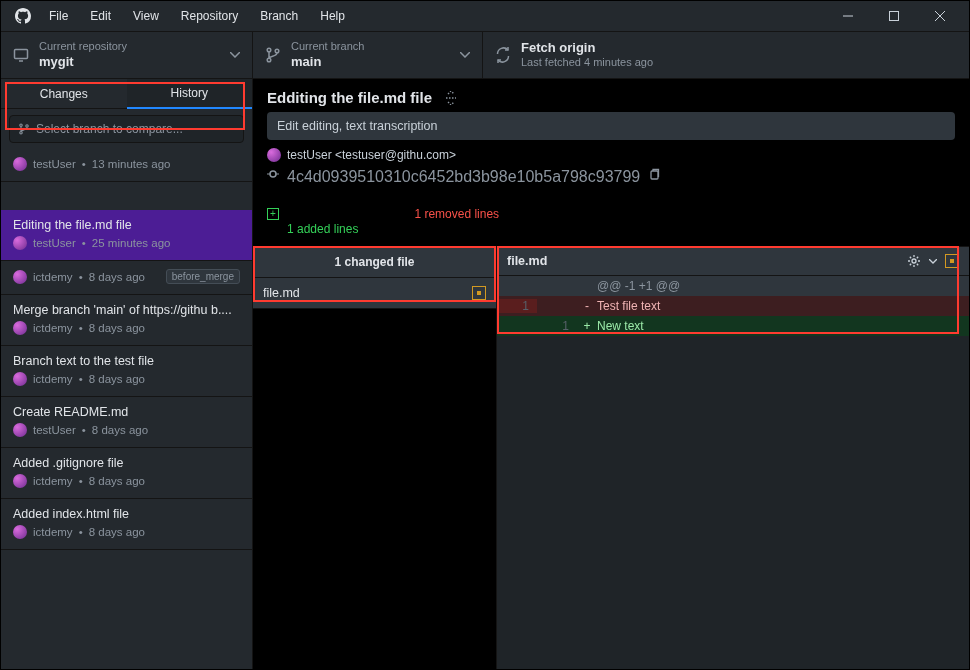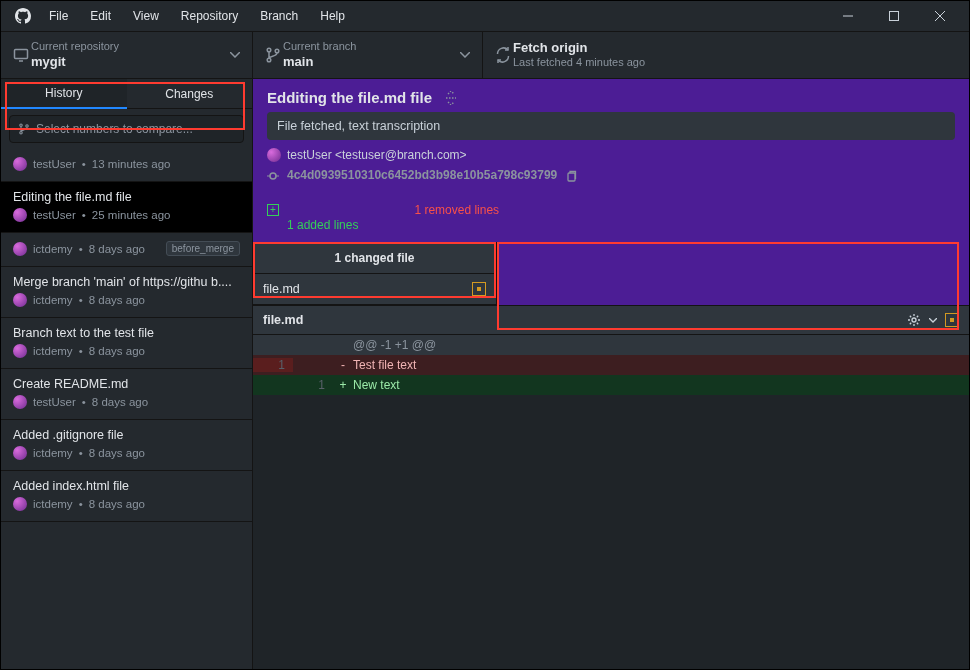--- a/index.html
+++ b/index.html
@@ -3,48 +3,48 @@
 <meta charset="utf-8">
 <style>
   * { box-sizing: border-box; margin: 0; padding: 0; font-family: -apple-system, BlinkMacSystemFont, "Segoe UI", Helvetica, Arial, sans-serif; }
   body { background: #1f2428; color: #e1e4e8; width: 970px; height: 670px; overflow: hidden; font-size: 12px; border: 1px solid #000; }
   .menubar { height: 30px; display: flex; align-items: center; padding: 0 8px; background: #24292e; gap: 2px; }
   .menubar .logo { width: 16px; height: 16px; margin: 0 6px; }
   .menubar .mitem { padding: 4px 10px; color: #e1e4e8; cursor: default; }
   .winctrls { margin-left: auto; display: flex; gap: 4px; }
   .winctrls .wbtn { width: 42px; height: 28px; display: flex; align-items: center; justify-content: center; }
   .toolbar { height: 48px; display: flex; background: #24292e; border-top: 1px solid #141414; border-bottom: 1px solid #141414; }
-  .tb-block { display: flex; align-items: center; padding: 0 12px; border-right: 1px solid #141414; gap: 2px; cursor: default; position: relative; }
+  .tb-block { display: flex; align-items: center; padding: 0 12px; border-right: 1px solid #141414; gap: 10px; cursor: default; position: relative; }
   .tb-block .icon { width: 16px; height: 16px; flex: 0 0 16px; }
   .tb-block .labels { display: flex; flex-direction: column; line-height: 1.25; }
   .tb-block .lbl1 { color: #8b949e; font-size: 11px; }
   .tb-block .lbl2 { color: #e1e4e8; font-size: 13px; font-weight: 600; }
   .tb-block .chev { margin-left: auto; }
   .tb-repo { width: 252px; }
   .tb-branch { width: 230px; }
   .tb-fetch { flex: 1; border-right: none; }
   .main { display: flex; height: calc(670px - 30px - 48px - 2px); }
   .left { width: 252px; border-right: 1px solid #141414; background: #24292e; display: flex; flex-direction: column; }
   .tabs { display: flex; height: 30px; }
   .tab { flex: 1; display: flex; align-items: center; justify-content: center; font-size: 12px; color: #e1e4e8; border-bottom: 1px solid #141414; }
   .tab.active { border-bottom: 2px solid #2188ff; background: #1f2428; }
   .compare { margin: 6px 8px; padding: 6px 8px; background: #1f2428; border: 1px solid #141414; border-radius: 4px; color: #8b949e; display: flex; align-items: center; gap: 6px; font-size: 12px; }
   .commits { flex: 1; overflow: auto; }
   .commit { padding: 8px 12px 10px; border-bottom: 1px solid #141414; cursor: default; position: relative; }
-  .commit.selected { background: #000000; }
+  .commit.selected { background: #4c1d95; margin-top: 28px; }
   .commit .title { color: #e1e4e8; font-size: 12.5px; margin-bottom: 4px; }
   .commit .meta { display: flex; align-items: center; gap: 6px; color: #8b949e; font-size: 11.5px; }
   .avatar { width: 14px; height: 14px; border-radius: 50%; background: radial-gradient(circle at 30% 30%, #d96bdd, #6e2b8f); flex: 0 0 14px; }
   .tag { margin-left: auto; background: #2f363d; border: 1px solid #444d56; border-radius: 3px; padding: 1px 5px; font-size: 10px; color: #8b949e; }
-  .right { flex: 1; display: flex; flex-direction: column; background: #4c1d95; }
+  .right { flex: 1; display: flex; flex-direction: column; background: #000000; }
   .commit-head { padding: 10px 14px 6px; display: flex; align-items: center; gap: 12px; }
   .commit-head .ctitle { font-size: 15px; font-weight: 600; color: #e1e4e8; }
   .commit-desc { margin: 0 14px 8px; padding: 7px 10px; background: #2f363d; border-radius: 4px; font-size: 12.5px; color: #c9d1d9; }
   .commit-info { padding: 0 14px 6px; display: flex; align-items: center; gap: 6px; color: #c9d1d9; font-size: 12px; }
-  .commit-sha { padding: 0 14px 6px; display: flex; align-items: flex-end; gap: 8px; color: #8b949e; font-size: 12px; font-weight: bold; }
+  .commit-sha { padding: 0 14px 6px; display: flex; align-items: flex-start; gap: 8px; color: #8b949e; font-size: 16px; }
   .sha-dot { width: 12px; height: 12px; display:flex; align-items:center; justify-content:center; }
   .stats { padding: 0 14px 10px; display: flex; align-items: center; gap: 8px; font-size: 12px; }
   .plus { color: #34d058; margin-top: 30px; }
   .minus { color: #f85149; margin-left: 48px; }
   .plusbox { width: 12px; height: 12px; border: 1px solid #34d058; color:#34d058; display:flex; align-items:center; justify-content:center; font-size:10px; line-height:1; }
   .panes { display: flex; flex: 1; min-height: 0; }
   .files-pane { width: 244px; border-right: 1px solid #141414; display: flex; flex-direction: column; }
   .files-head { padding: 8px 0; text-align: center; background: #2f363d; border-top: 1px solid #141414; border-bottom: 1px solid #141414; font-size: 12px; font-weight: 600; }
   .file-row { padding: 8px 10px; background: #2f363d; border-bottom: 1px solid #141414; display:flex; align-items:center; gap:8px; }
   .file-row .fname { flex:1; font-size: 12.5px; }
@@ -151,33 +151,33 @@
       <span class="lbl2">Fetch origin</span>
       <span class="lbl1">Last fetched 4 minutes ago</span>
     </div>
   </div>
 </div>
 
 <div class="main">
 
   <div class="left">
     <div class="tabs">
+      <div class="tab">Changes</div>
       <div class="tab active">History</div>
-      <div class="tab">Changes</div>
     </div>
     <div class="compare">
       <span>
           <svg viewBox="0 0 16 16" width="12" height="12" fill="none" stroke="#8b949e" stroke-width="1.5">
             <circle cx="4" cy="3" r="1.6"></circle>
             <circle cx="4" cy="13" r="1.6"></circle>
             <circle cx="12" cy="4" r="1.6"></circle>
             <path d="M4 5 V11 M12 6 C12 9 6 9 4 11"></path>
           </svg>
         </span>
-      <span>Select numbers to compare...</span>
+      <span>Select branch to compare...</span>
     </div>
     <div class="commits" id="commit-list">
         <div class="commit">
   <div class="meta">
             <span class="avatar"></span>
   <span>testUser</span>
             <span>•</span>
   <span>13 minutes ago</span>
   </div>
         </div>
@@ -251,24 +251,24 @@
 
   <div class="right">
     <div class="commit-head">
       <span class="ctitle">Edditing the file.md file</span>
       <span>
           <svg width="14" height="14" fill="none" stroke="#8b949e" stroke-width="1.4">
             <path d="M4 3 L7 0 L10 3 M4 11 L7 14 L10 11 M2 7 H12" stroke-dasharray="1.5 1.5"></path>
           </svg>
         </span>
     </div>
-    <div class="commit-desc">File fetched, text transcription</div>
+    <div class="commit-desc">Edit editing, text transcription</div>
     <div class="commit-info">
       <span class="avatar"></span>
-      <span><span>testUser</span> &lt;<span>testuser@branch.com</span>&gt;</span>
+      <span><span>testUser</span> &lt;<span>testuser@githu.com</span>&gt;</span>
     </div>
     <div class="commit-sha">
       <span class="sha-dot">
           <svg width="12" height="12">
             <circle cx="6" cy="6" r="3" fill="none" stroke="#8b949e" stroke-width="1.5"></circle>
             <line x1="0" y1="6" x2="3" y2="6" stroke="#8b949e"></line>
             <line x1="9" y1="6" x2="12" y2="6" stroke="#8b949e"></line>
           </svg>
         </span>
       <span>4c4d0939510310c6452bd3b98e10b5a798c93799</span>
@@ -278,21 +278,21 @@
             <path d="M5 3 V1.5 H10.5 V9"></path>
           </svg>
         </span>
     </div>
     <div class="stats">
       <span class="plusbox">+</span>
       <span class="plus">1 added lines</span>
       <span class="minus">1 removed lines</span>
     </div>
 
-    <div class="panes" style="position:relative;flex-direction:column;">
+    <div class="panes" style="position:relative;">
       <div class="files-pane">
         <div class="files-head">1 changed file</div>
         <div class="file-row">
           <span class="fname">file.md</span>
           <span class="chgicon">
               <span></span>
             </span>
         </div>
       </div>
       <div class="diff-pane">

